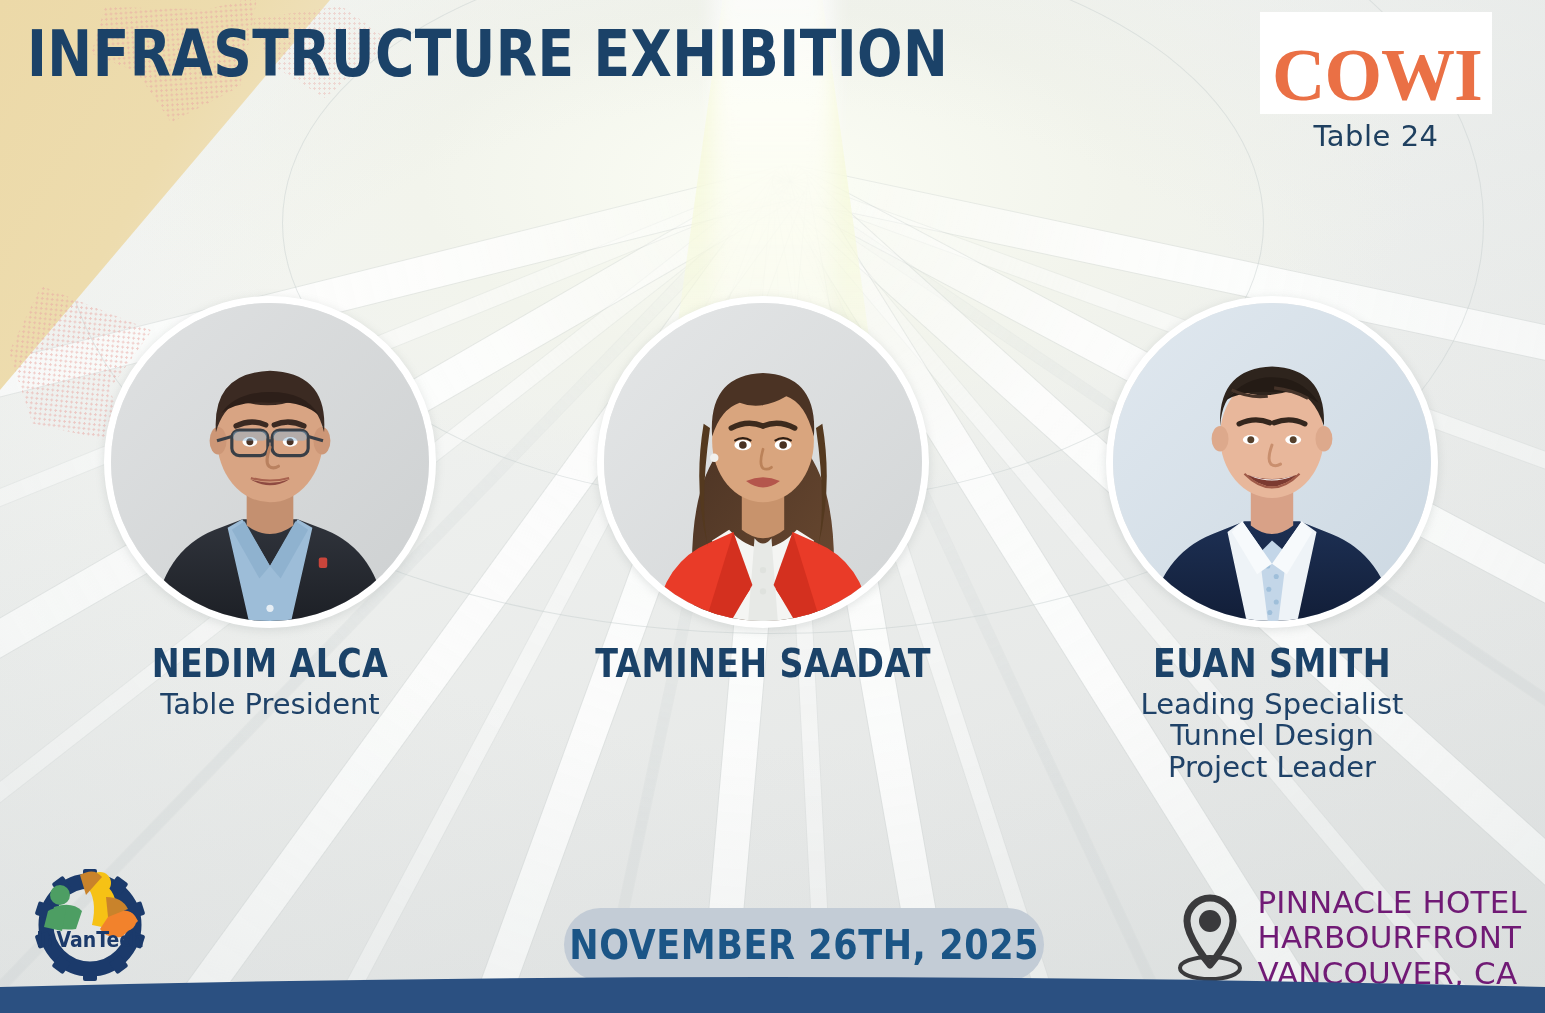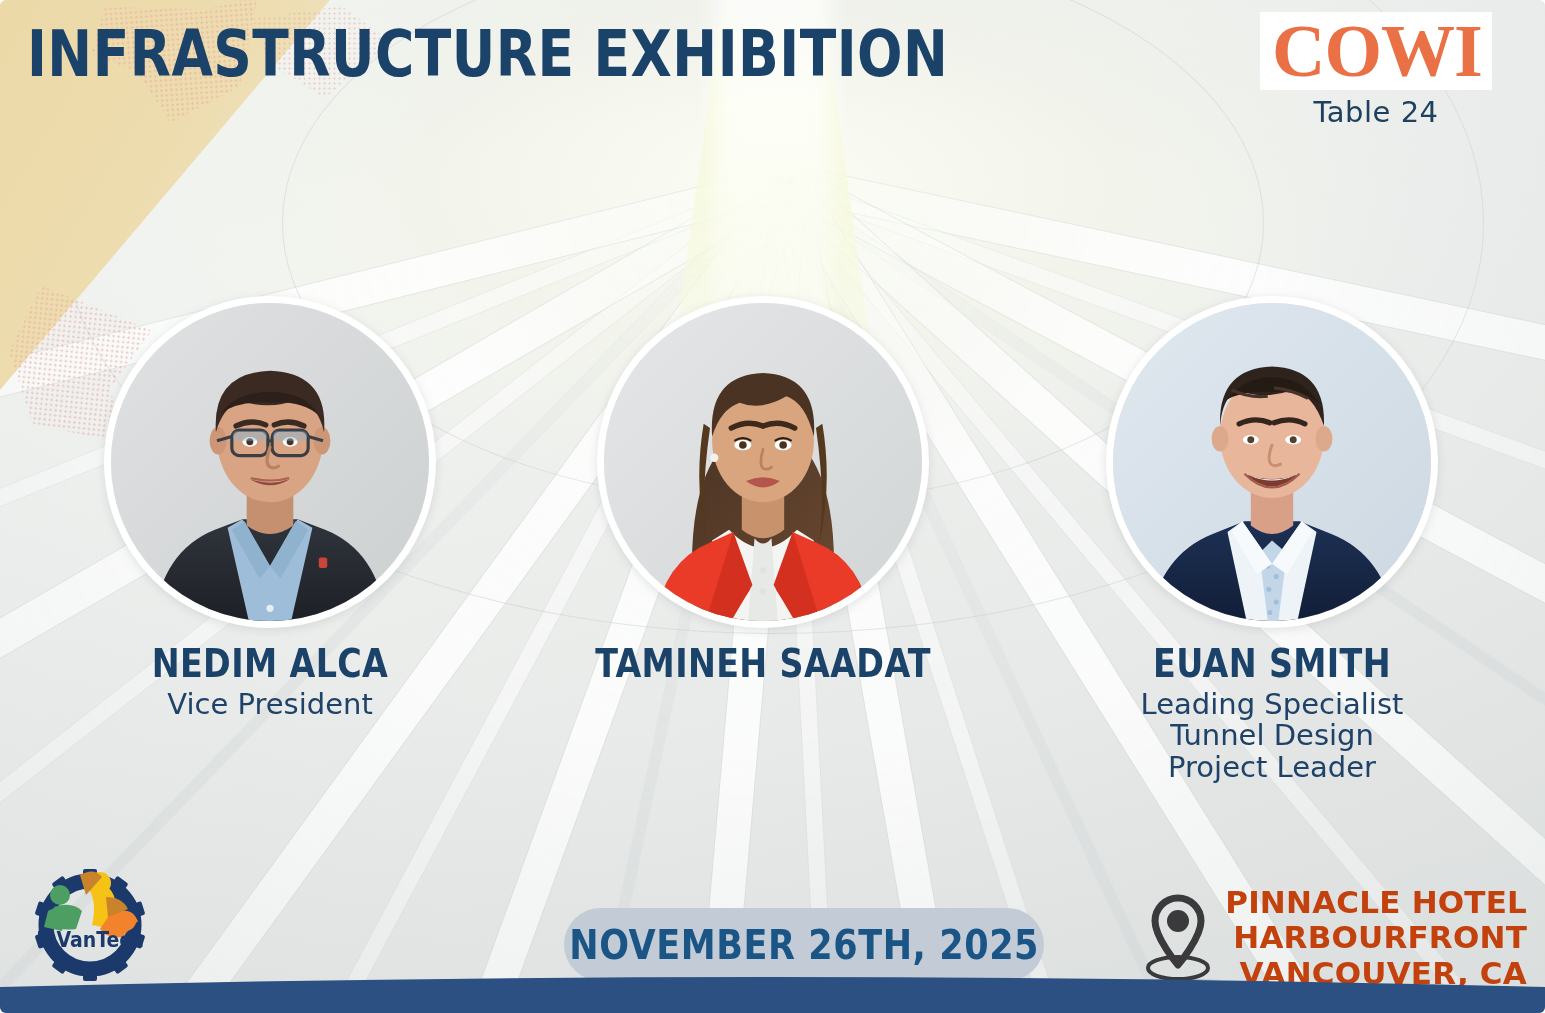--- a/index.html
+++ b/index.html
@@ -3,21 +3,20 @@
 <meta charset="utf-8">
 <style>
   html,body{margin:0;padding:0;background:#fff;}
   body{font-family:"Liberation Sans",sans-serif;}
 
   .poster{
     position:relative;
     width:1545px;height:1013px;
     overflow:hidden;
     background:#f3f4f2;
-    border-radius:6px;
   }
 
   
   .bg{position:absolute;inset:0;overflow:hidden;}
   .bg-base{
     position:absolute;inset:0;
     background:
       radial-gradient(ellipse 60% 45% at 50% 18%, #fbfdf4 0%, #f2f4ec 38%, rgba(240,242,236,0) 70%),
       linear-gradient(165deg,#fafbf7 0%,#eef0ee 40%,#e6e8e7 75%,#dfe2e1 100%);
   }
@@ -107,20 +106,21 @@
     padding:2px 10px 2px 12px;
     line-height:1;
   }
   .cowi-logo span{
     font-family:"Liberation Serif","DejaVu Serif",serif;
     font-weight:700;
     font-size:74px;
     letter-spacing:-1px;
     color:#ea7045;
     display:block;
+    margin-top:24px;
   }
   .table-no{
     margin-top:5px;
     font-family:"DejaVu Sans","Liberation Sans",sans-serif;
     font-size:29px;
     color:#1f4060;
     letter-spacing:.5px;
   }
 
   
@@ -188,26 +188,26 @@
   }
 
   .venue{
     position:absolute;right:18px;bottom:22px;
     display:flex;align-items:center;gap:8px;
   }
   .pin{width:78px;height:96px;flex:0 0 auto;}
   .pin svg{display:block;width:100%;height:100%;}
   .venue-lines{
     font-family:"DejaVu Sans","Liberation Sans",sans-serif;
-    font-weight:700;
+    font-weight:400;
     font-size:31px;
     line-height:1.14;
-    color:#c2410c;
+    color:#701a75;
     letter-spacing:.2px;
-    text-align:right;
+    text-align:left;
     white-space:pre-line;
   }
 </style>
 </head>
 <body>
 
 <div class="poster">
 
   <div class="bg">
     <div class="bg-base"></div>
@@ -311,21 +311,21 @@
           <rect x="153" y="121" width="32" height="9" rx="4" fill="#8ab6d8" opacity=".45"></rect>
 
           <path d="M150 136 q-5 14 -1 18 q4 3 9 0" stroke="#b9815f" stroke-width="3" fill="none" stroke-linecap="round"></path>
           <path d="M131 166 q19 12 38 0 q-19 7 -38 0 z" fill="#8e4a41"></path>
           <path d="M132 165 q18 5 36 0" stroke="#a8624f" stroke-width="2" fill="none"></path>
 
           <rect x="196" y="240" width="8" height="10" rx="2" fill="#c9453b"></rect>
         </svg>
       </div>
       <div class="pname">NEDIM ALCA</div>
-      <div class="prole">Vice President</div>
+      <div class="prole">Table President</div>
     </div>
 
     <div class="person p1">
       <div class="avatar">
         <svg viewBox="0 0 300 300" preserveAspectRatio="xMidYMid slice">
           <defs>
             <linearGradient id="bg2" x1="0" y1="0" x2="1" y2="1">
               <stop offset="0" stop-color="#e4e6e7"></stop>
                 <stop offset="1" stop-color="#d2d5d6"></stop>
             </linearGradient>

